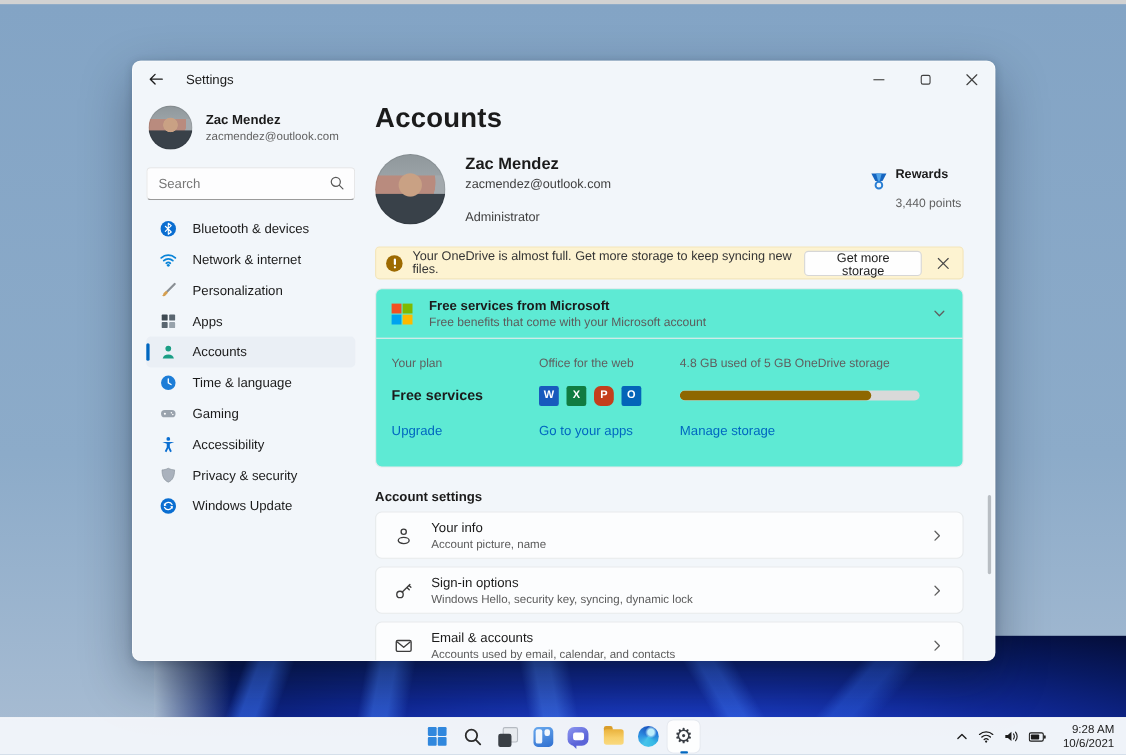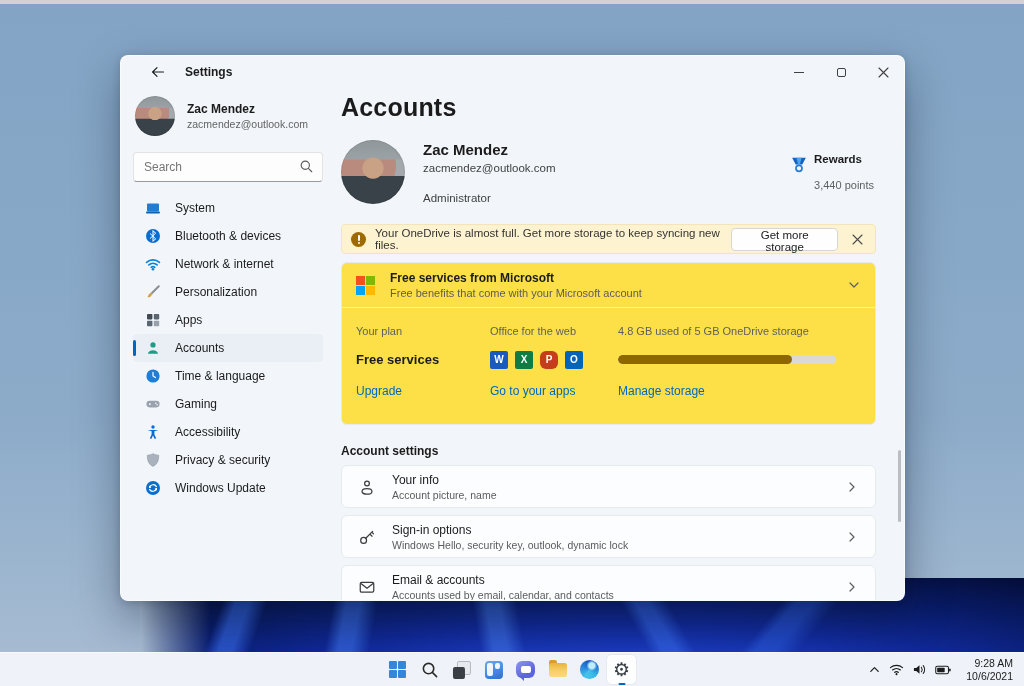--- a/index.html
+++ b/index.html
@@ -19,21 +19,21 @@
       radial-gradient(95% 230% at 55% 170%, #2b5ceb 0%, #1b3bc0 30%, #102896 48%, #081a64 68%, #040d38 88%, #02071f 100%);
   }
   .bloom-fade { position:absolute; left:140px; width:70px; top:578px; bottom:34px;
     background:linear-gradient(90deg,#a9bdd3 0%, rgba(169,189,211,0) 100%); }
 
   
   .window { position:absolute; left:120px; top:55px; width:785px; height:546px;
     background:#f2f6fa; border-radius:8px; overflow:hidden;
     box-shadow:0 18px 45px rgba(10,20,40,.38), 0 2px 8px rgba(10,20,40,.18);
     border:1px solid rgba(255,255,255,.5); }
-  .titlebar { height:32px; display:flex; align-items:center; padding-left:24px;font-weight:bold; }
+  .titlebar { height:32px; display:flex; align-items:center; padding-left:8px; }
   .back-btn { width:26px; height:22px; display:flex; align-items:center; justify-content:center; border-radius:4px; cursor:pointer; }
   .title { margin-left:14px; font-size:12px; color:#1b1b1b; }
   .win-controls { margin-left:auto; display:flex; height:100%; }
   .wc { width:42px; height:100%; display:flex; align-items:center; justify-content:center; color:#404040; cursor:pointer; }
   .wc-min-glyph { width:10px; height:1px; background:#404040; display:block; }
   .wc-max-glyph { width:9px; height:9px; border:1px solid #404040; border-radius:2px; display:block; }
 
   .win-body { display:flex; height:514px; }
 
   
@@ -79,21 +79,21 @@
   .banner { margin-top:20px; height:30px; background:#fdf3d1; border:1px solid #f3e5b9; border-radius:4px;
     display:flex; align-items:center; padding:0 7px 0 9px; gap:9px; }
   .warn-circle { width:15px; height:15px; border-radius:50%; background:#9d6a00; position:relative; flex:0 0 auto; }
   .warn-circle::before { content:""; position:absolute; left:6.5px; top:3px; width:2px; height:6px; background:#fff; border-radius:1px; }
   .warn-circle::after { content:""; position:absolute; left:6.5px; top:10.2px; width:2px; height:2px; background:#fff; border-radius:50%; }
   .banner-msg { font-size:11.5px; color:#343434; }
   .banner-btn { margin-left:auto; height:23px; background:#fefefe; border:1px solid #d6d6d6; border-radius:4px;
     font-size:11.5px; padding:0 11px; cursor:pointer; color:#1b1b1b; font-family:"Liberation Sans", sans-serif; }
   .banner-close { width:22px; height:22px; display:flex; align-items:center; justify-content:center; cursor:pointer; border-radius:4px; }
 
-  .card { margin-top:8px; background:#fde047; border:1px solid #e7eaec; border-radius:6px; }
+  .card { margin-top:8px; background:#5eead4; border:1px solid #e7eaec; border-radius:6px; }
   .card-header { display:flex; align-items:center; padding:8px 14px; min-height:40px; cursor:pointer; }
   .mslogo { width:19px; height:19px; display:grid; grid-template-columns:9px 9px; grid-template-rows:9px 9px; gap:1px; flex:0 0 auto; }
   .mslogo i:nth-child(1){background:#f25022;} .mslogo i:nth-child(2){background:#7fba00;}
   .mslogo i:nth-child(3){background:#00a4ef;} .mslogo i:nth-child(4){background:#ffb900;}
   .card-head-text { margin-left:15px; }
   .card-title { font-size:12px; font-weight:700; }
   .card-sub { font-size:11px; color:#5c5c5c; margin-top:2px; }
   .chev-down { margin-left:auto; }
   .card-divider { height:1px; background:#ececec; }
   .card-cols { display:grid; grid-template-columns:134px 128px 1fr; column-gap:0; padding:17px 14px 26px 14px; }
@@ -199,27 +199,20 @@
         <div class="searchbox">
           <input type="text" placeholder="Search" style="">
           <svg class="search-glyph" width="15" height="15" viewBox="0 0 16 16">
             <circle cx="6.7" cy="6.7" r="4.4" stroke="#5a5a5a" stroke-width="1.2" fill="none"></circle>
             <path d="M10.2 10.2l3.4 3.4" stroke="#5a5a5a" stroke-width="1.2" stroke-linecap="round"></path>
           </svg>
         </div>
 
         <div class="nav">
 
-          <div class="nav-item">
-            <svg class="i16" viewBox="0 0 16 16">
-              <rect x="2" y="3.4" width="12" height="8" rx="1.1" fill="#1d7dd7"></rect>
-              <rect x="1" y="11.6" width="14" height="1.9" rx=".95" fill="#155fa8"></rect>
-            </svg>
-            <span>System</span>
-          </div>
 
           <div class="nav-item">
             <svg class="i16" viewBox="0 0 16 16">
               <circle cx="8" cy="8" r="7" fill="#0a6ed1"></circle>
               <path d="M8 3v10M8 3l2.7 2.1L5.3 10.3M8 13l2.7-2.1L5.3 5.7" stroke="#fff" stroke-width="1" fill="none" stroke-linejoin="round" stroke-linecap="round"></path>
             </svg>
             <span>Bluetooth &amp; devices</span>
           </div>
 
           <div class="nav-item">
@@ -401,21 +394,21 @@
           </svg>
         </div>
 
         <div class="setting-row">
           <svg width="18" height="18" viewBox="0 0 16 16">
             <circle cx="5" cy="11" r="2.6" stroke="#3c3c3c" stroke-width="1.1" fill="none"></circle>
             <path d="M6.9 9.1L13 3M10.6 5.4l1.9 1.9M12.3 3.7l1.5 1.5" stroke="#3c3c3c" stroke-width="1.1" fill="none" stroke-linecap="round"></path>
           </svg>
           <span class="row-text">
             <span class="row-title" style="display:block">Sign-in options</span>
-            <span class="row-sub" style="display:block">Windows Hello, security key, outlook, dynamic lock</span>
+            <span class="row-sub" style="display:block">Windows Hello, security key, syncing, dynamic lock</span>
           </span>
           <svg class="chev-right" width="14" height="14" viewBox="0 0 14 14">
             <path d="M5 3l4 4-4 4" stroke="#5f5f5f" stroke-width="1.2" fill="none" stroke-linecap="round" stroke-linejoin="round"></path>
           </svg>
         </div>
 
         <div class="setting-row">
           <svg width="18" height="18" viewBox="0 0 16 16">
             <rect x="2" y="3.8" width="12" height="8.8" rx="1.2" stroke="#3c3c3c" stroke-width="1.1" fill="none"></rect>
             <path d="M2.6 4.8L8 9.2l5.4-4.4" stroke="#3c3c3c" stroke-width="1.1" fill="none" stroke-linejoin="round"></path>

